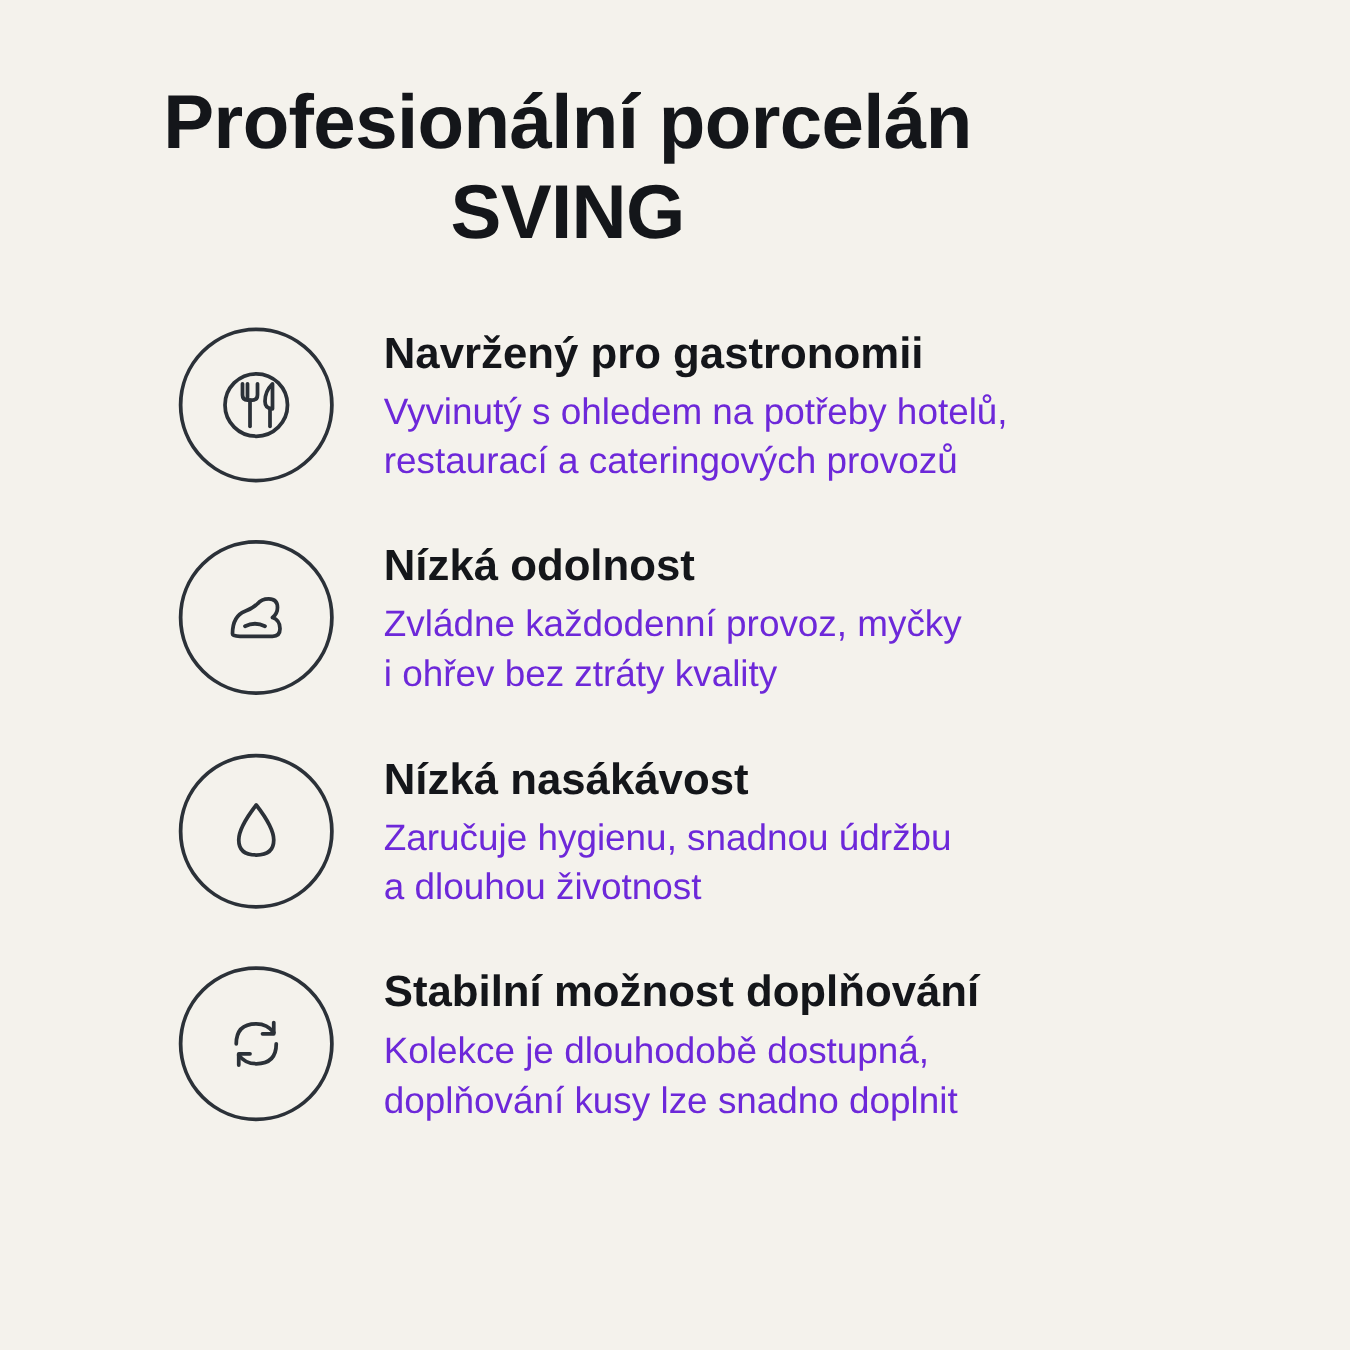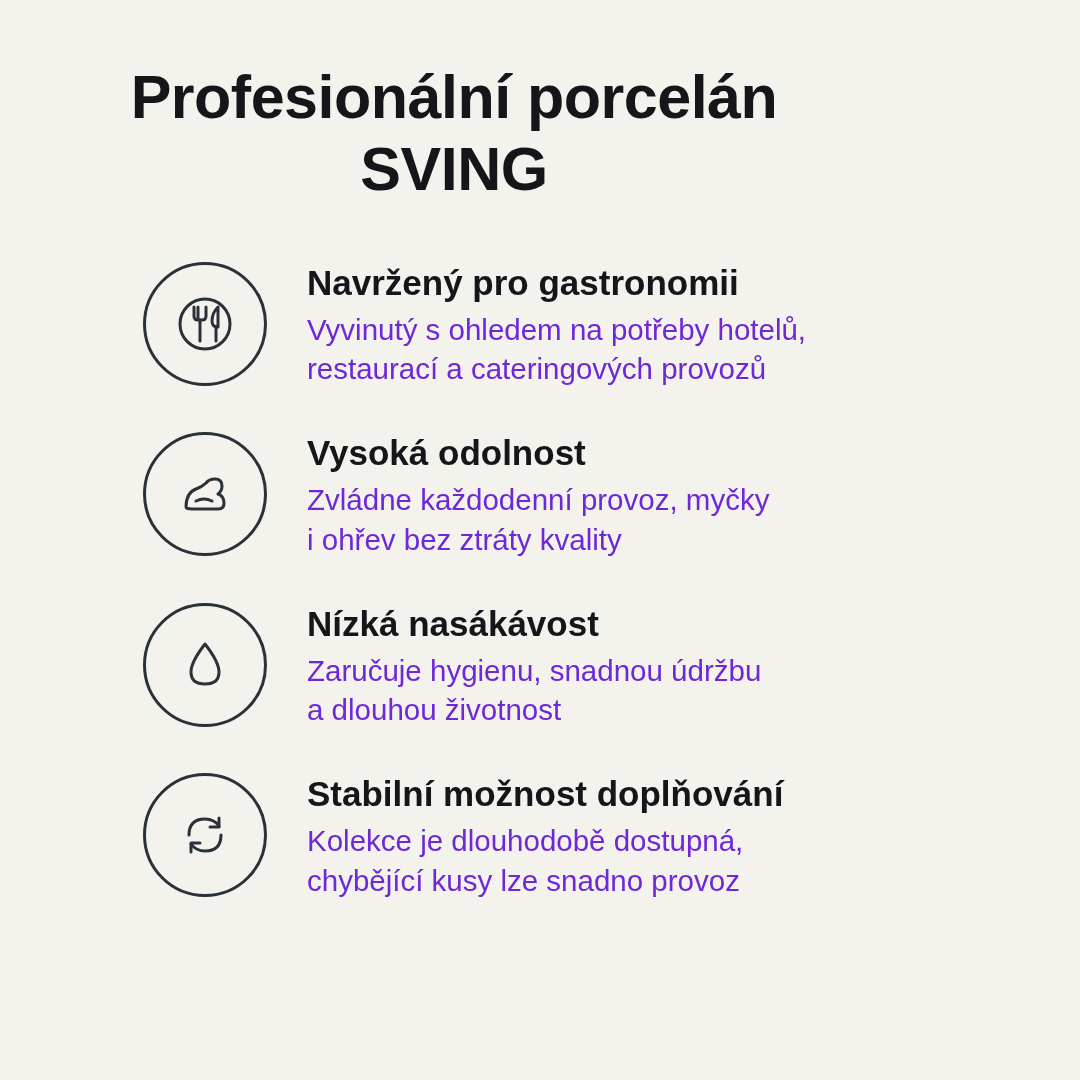--- a/index.html
+++ b/index.html
@@ -107,21 +107,21 @@
     </div>
 
     <div class="feature">
       <div class="icon-wrap">
         <svg width="66" height="66" viewBox="0 0 66 66" fill="none" stroke="#2b3138" stroke-width="3" stroke-linecap="round" stroke-linejoin="round">
           <path d="M14 46 Q14 32 24 28 Q30 26 34 22 Q37 18 43 18 Q50 18 50 25 Q50 30 46 33 Q52 35 52 42 Q52 48 46 48 L20 48 Q14 48 14 46 Z"></path>
           <path d="M24 40 Q32 36 40 40"></path>
         </svg>
       </div>
       <div class="feature-text">
-        <div class="feature-title">Vysoká odolnost</div>
+        <div class="feature-title">Nízká odolnost</div>
         <div class="feature-desc">Zvládne každodenní provoz, myčky
 i ohřev bez ztráty kvality</div>
       </div>
     </div>
 
     <div class="feature">
       <div class="icon-wrap">
         <svg width="66" height="66" viewBox="0 0 66 66" fill="none" stroke="#2b3138" stroke-width="3" stroke-linecap="round" stroke-linejoin="round">
           <path d="M33 12 Q47 30 47 40 Q47 52 33 52 Q19 52 19 40 Q19 30 33 12 Z"></path>
         </svg>
@@ -138,18 +138,18 @@
         <svg width="66" height="66" viewBox="0 0 66 66" fill="none" stroke="#2b3138" stroke-width="3" stroke-linecap="round" stroke-linejoin="round">
           <path d="M17 33 Q17 17 33 17 Q42 17 47 24"></path>
           <path d="M49 33 Q49 49 33 49 Q24 49 19 42"></path>
           <path d="M47 16 L47 25 L38 25"></path>
           <path d="M19 50 L19 41 L28 41"></path>
         </svg>
       </div>
       <div class="feature-text">
         <div class="feature-title">Stabilní možnost doplňování</div>
         <div class="feature-desc">Kolekce je dlouhodobě dostupná,
-chybějící kusy lze snadno provoz</div>
+doplňování kusy lze snadno doplnit</div>
       </div>
     </div>
 
   </div>
 </div>
 
 </body></html>

